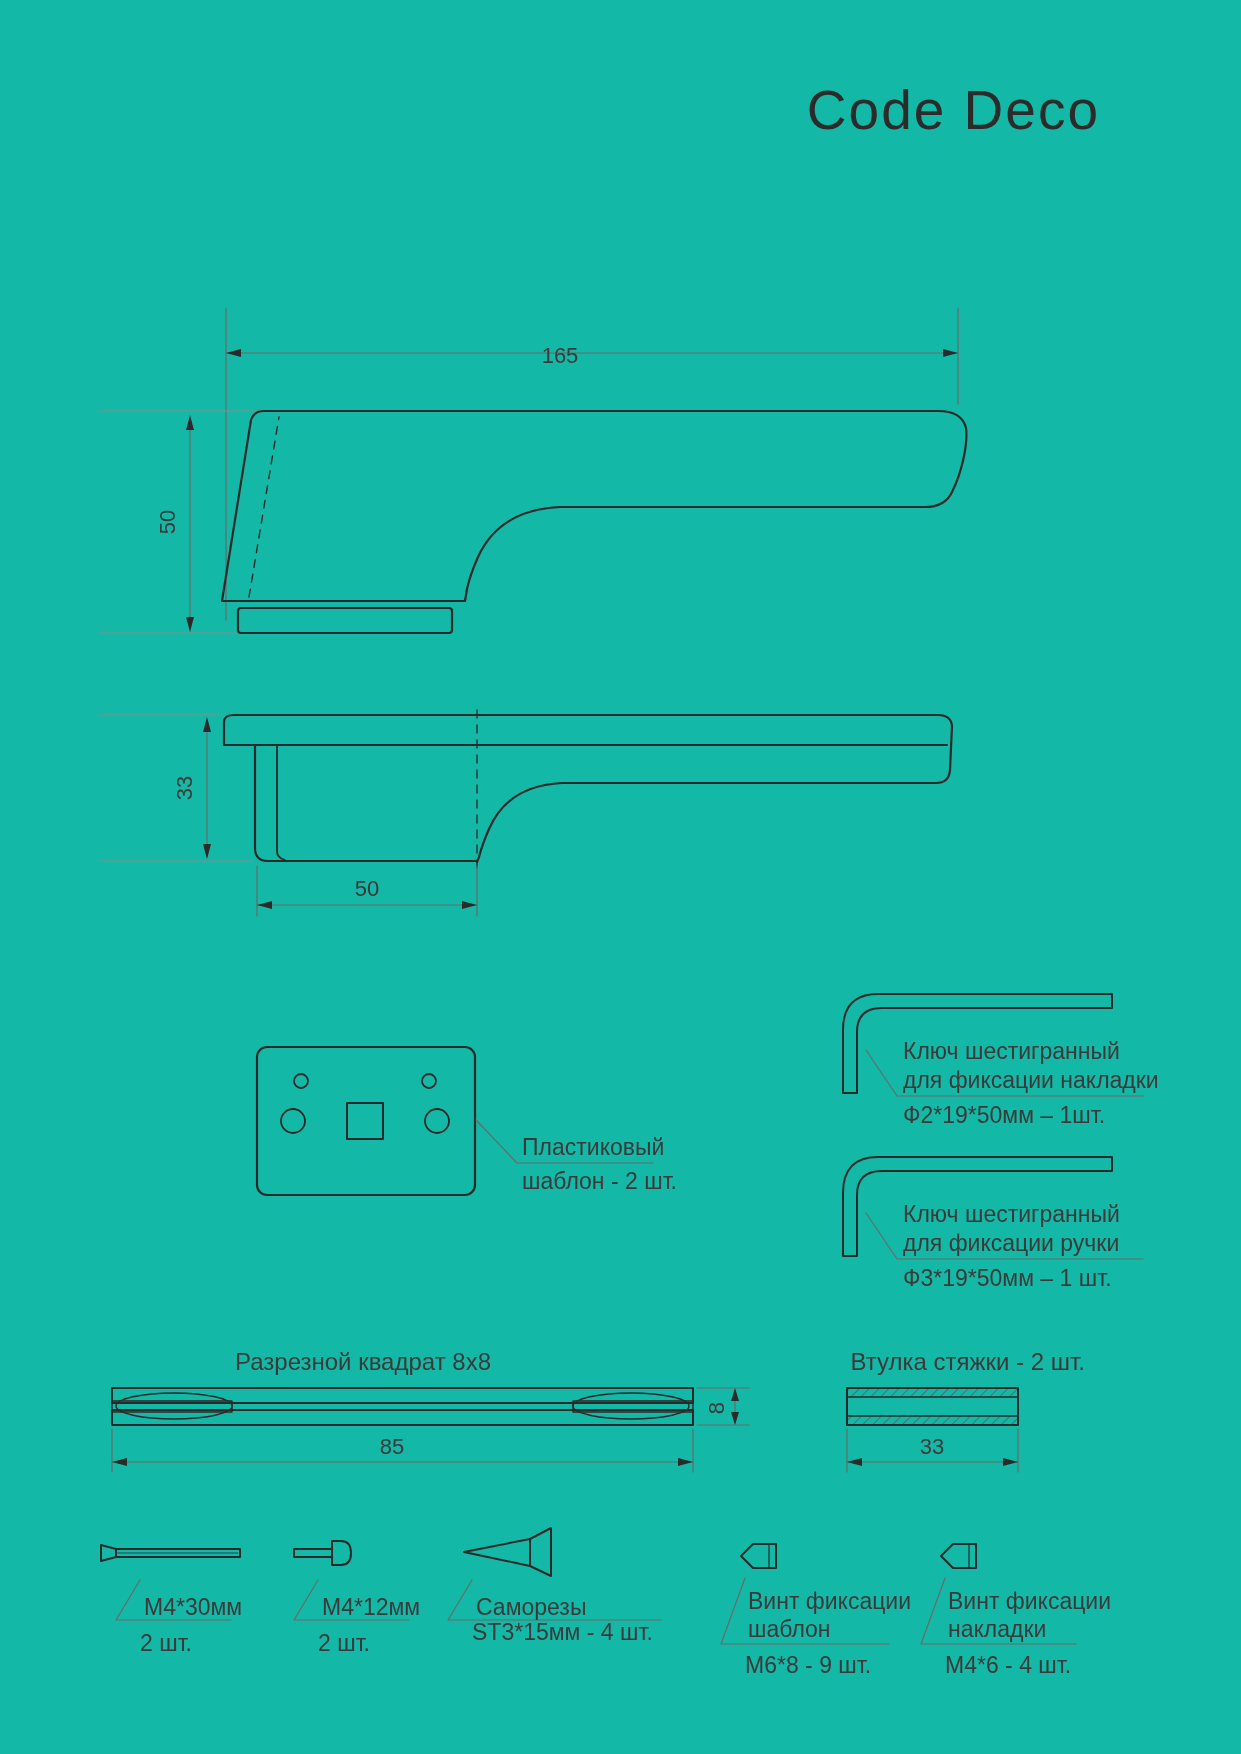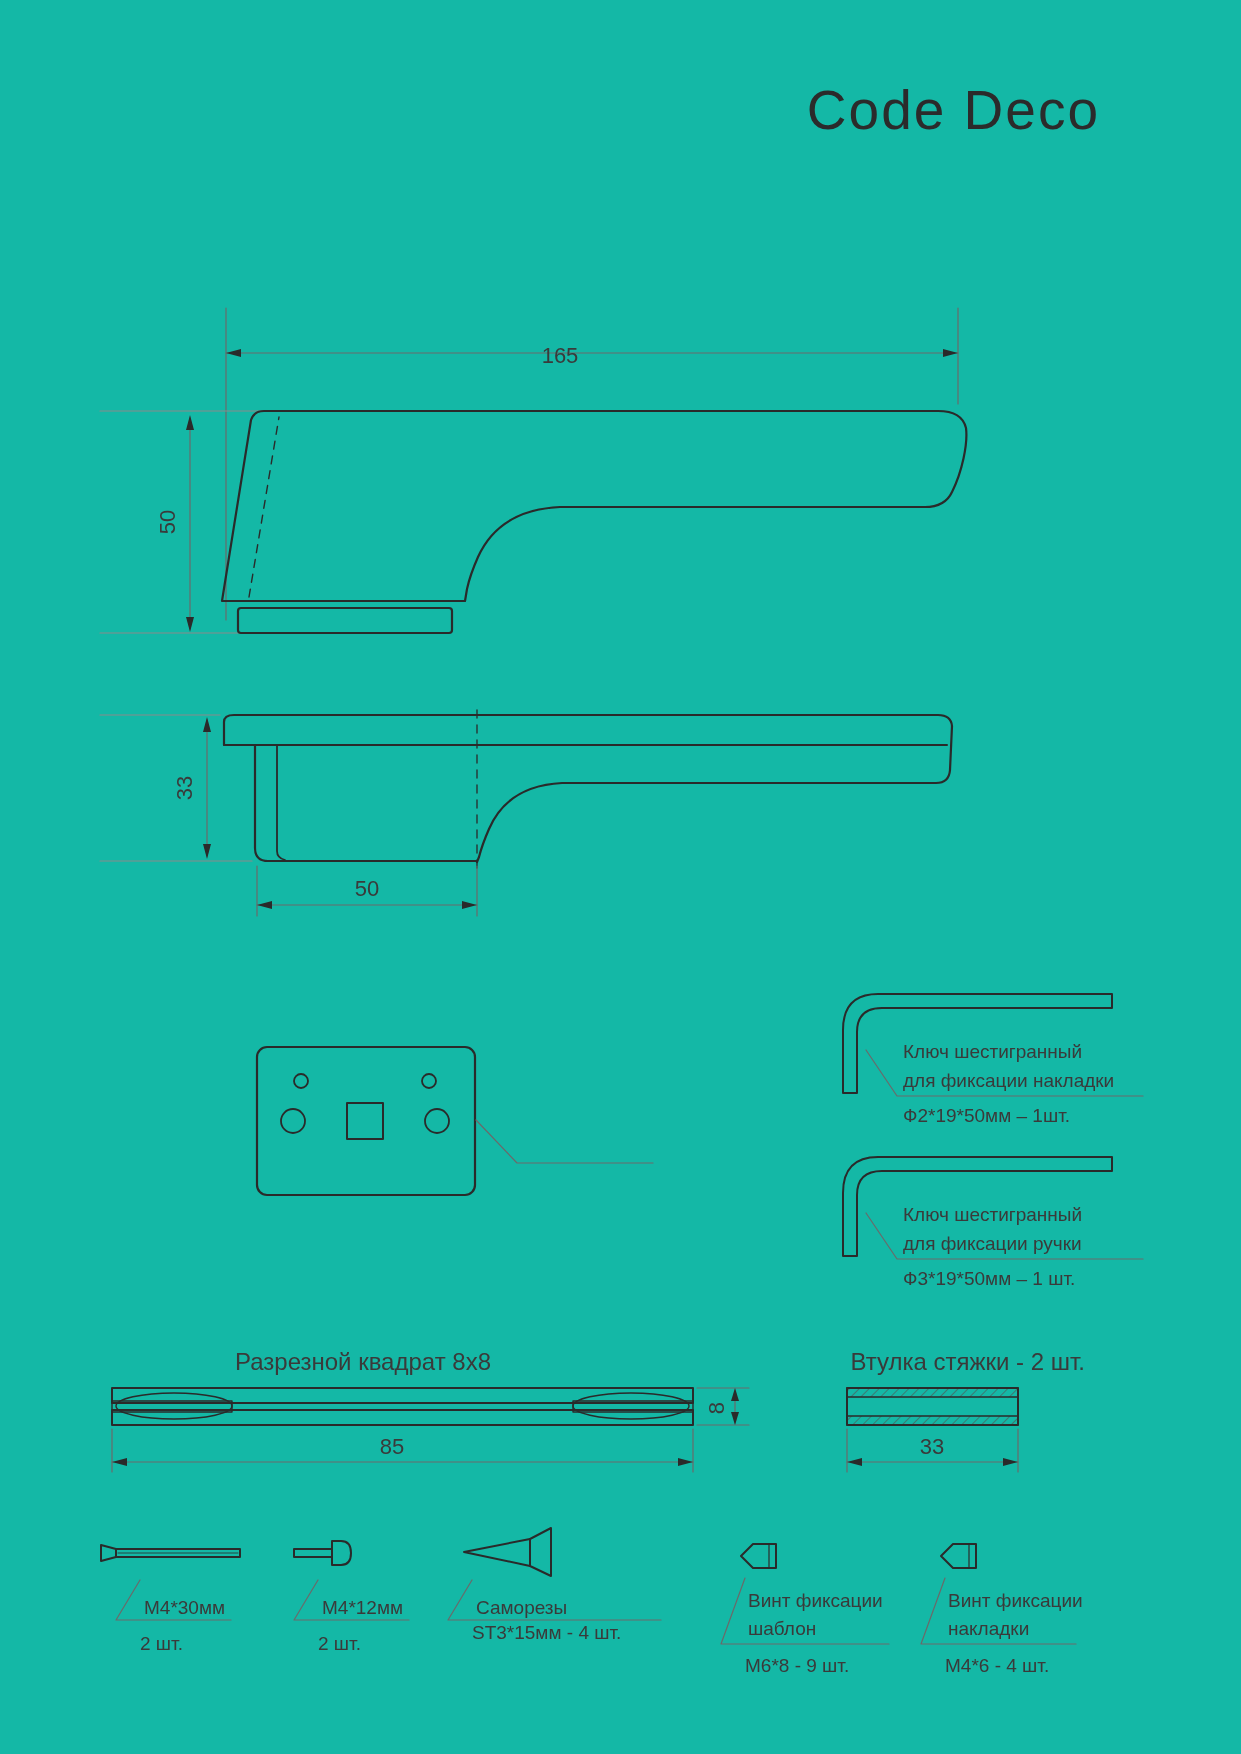--- a/index.html
+++ b/index.html
@@ -16,21 +16,21 @@
   .logo{
     font-size:55px;font-weight:300;letter-spacing:2px;color:#2b2b2b;
     right:141px;top:78px;
   }
   .title{
     right:141px;top:180px;text-align:right;
     font-size:30px;line-height:38px;color:#313131;
   }
   .dim{font-size:22px;color:#3a3a3a;text-align:center;}
   .rot{transform:rotate(-90deg);transform-origin:center center;}
-  .lbl{font-size:19px;color:#3a3a3a;line-height:29px;}
+  .lbl{font-size:23px;color:#3a3a3a;line-height:29px;}
   .lh34{line-height:34px;}
   .center{text-align:right;}
   .sectitle{font-size:24px;color:#3a3a3a;}
 </style>
 </head>
 <body>
 
 <div id="page">
 
   <svg id="art" width="1241" height="1754" viewBox="0 0 1241 1754">
@@ -163,20 +163,24 @@
 
   <div class="txt title">
   </div>
 
   <div class="txt dim" style="left:530px;top:327px;width:60px;margin-top:16px;">165</div>
   <div class="txt dim rot" style="left:146px;top:509px;width:44px;">50</div>
 
   <div class="txt dim rot" style="left:163px;top:775px;width:44px;">33</div>
   <div class="txt dim" style="left:337px;top:876px;width:60px;">50</div>
 
+  <div class="txt lbl lh34" style="left:522px;top:1130px;">
+    <div>Пластиковый</div>
+    <div>шаблон - 2 шт.</div>
+  </div>
 
   <div class="txt lbl" style="left:903px;top:1037px;">
     <div>Ключ шестигранный</div>
     <div>для фиксации накладки</div>
   </div>
   <div class="txt lbl" style="left:903px;top:1101px;">Ф2*19*50мм – 1шт.</div>
 
   <div class="txt lbl" style="left:903px;top:1200px;">
     <div>Ключ шестигранный</div>
     <div>для фиксации ручки</div>

